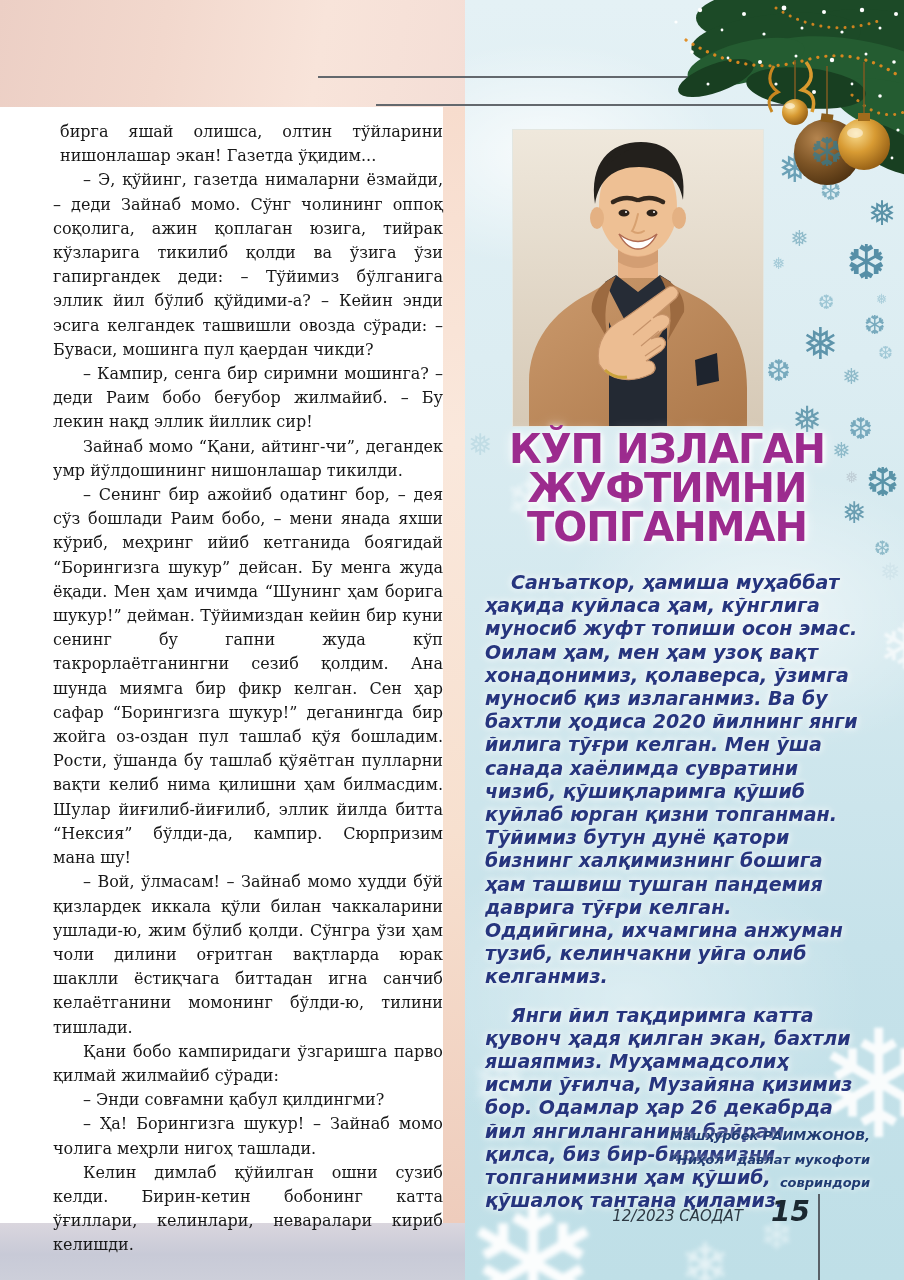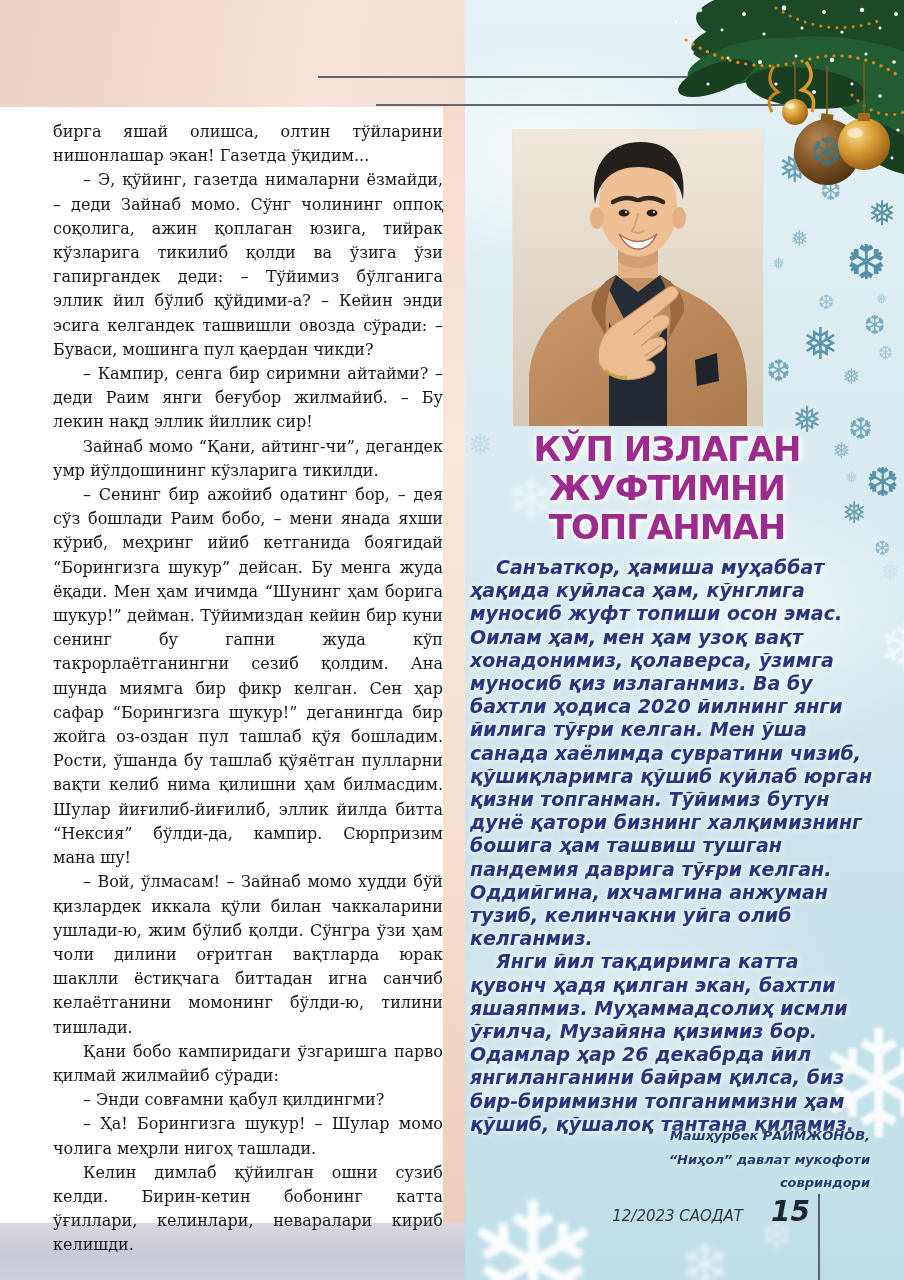--- a/index.html
+++ b/index.html
@@ -29,31 +29,31 @@
       font-family:"DejaVu Sans",sans-serif;}
   .fl.soft{filter:blur(2px);color:#ffffff;}
   
   .tree{position:absolute;left:656px;top:0;z-index:3;}
   .photo{position:absolute;left:513px;top:130px;width:250px;height:296px;z-index:3;
          box-shadow:0 0 0 1px #e3e7e2;}
   
   .art{position:absolute;left:53px;top:120px;width:390px;z-index:4;
        font-size:16px;line-height:24.2px;color:#181818;text-align:justify;}
   .art p{margin:0;text-indent:30px;}
-  .art p.noindent{text-indent:0;}
+  .art p.noindent{text-indent:0;margin-left:7px;}
   
   .headline{position:absolute;left:462px;top:430px;width:410px;z-index:4;text-align:center;
     font-family:"DejaVu Sans","Liberation Sans",sans-serif;font-weight:bold;
-    font-size:34px;line-height:39px;letter-spacing:-1px;color:#9c2b8e;
+    font-size:40px;line-height:39px;letter-spacing:-1px;color:#9c2b8e;
     text-shadow:0 0 6px rgba(255,255,255,.95),0 0 14px rgba(255,255,255,.8),2px 2px 4px rgba(255,255,255,.7);}
   .lead{position:absolute;left:470px;top:556px;width:406px;z-index:4;
     font-family:"DejaVu Sans","Liberation Sans",sans-serif;font-weight:bold;font-style:italic;
     font-size:19px;line-height:23.2px;color:#26357e;
     text-shadow:0 0 6px rgba(255,255,255,.85),0 0 12px rgba(255,255,255,.6);}
-  .lead p{margin:0;text-indent:26px;}
+  .lead p{margin:15px;text-indent:26px;}
   .attribution{position:absolute;left:470px;top:1124px;width:400px;z-index:4;text-align:right;
     font-family:"DejaVu Sans","Liberation Sans",sans-serif;font-weight:bold;font-style:italic;
     font-size:13px;line-height:23.5px;color:#1f3b72;
     text-shadow:0 0 6px rgba(255,255,255,.9);}
   
   .footer{position:absolute;left:480px;top:1195px;width:330px;z-index:4;display:flex;
     justify-content:flex-end;align-items:baseline;gap:28px;
     font-family:"DejaVu Sans","Liberation Sans",sans-serif;}
   .issue{font-style:italic;font-size:15px;color:#2c3842;}
   .pagenum{font-weight:bold;font-style:italic;font-size:28px;color:#1c2830;}
@@ -214,27 +214,27 @@
     <g fill="#ecbd92" stroke="#c6936a" stroke-width="1.2">
       <path d="M86,234 C82,212 94,196 112,188 L154,158 C161,153 169,161 163,168 L140,188 C152,180 162,188 154,197 L138,209 C150,203 158,213 148,221 L133,231 C141,229 146,239 138,244 C120,253 96,252 86,234 Z"></path>
     </g>
     <path d="M138,190 L120,205 M146,201 L128,216 M148,215 L132,226" stroke="#c6936a" stroke-width="1.2" fill="none"></path>
     <path d="M92,240 q10,9 22,7" stroke="#caa23c" stroke-width="3" fill="none"></path>
   </svg>
 
   <div class="art">
     <p class="noindent">бирга яшай олишса, олтин тўйларини нишонлашар экан! Газетда ўқидим...</p>
     <p>– Э, қўйинг, газетда нималарни ёзмайди, – деди Зайнаб момо. Сўнг чолининг оппоқ соқолига, ажин қоплаган юзига, тийрак кўзларига тикилиб қолди ва ўзига ўзи гапиргандек деди: – Тўйимиз бўлганига эллик йил бўлиб қўйдими-а? – Кейин энди эсига келгандек ташвишли овозда сўради: – Буваси, мошинга пул қаердан чикди?</p>
-    <p>– Кампир, сенга бир сиримни айтайми? – деди Раим янги беғубор жилмайиб. – Бу лекин нақд эллик йиллик сир!</p>
-    <p>Зайнаб момо “Қани, айтинг-чи”, дегандек умр йўлдошининг кўзларига тикилди.</p>
+    <p>– Кампир, сенга бир сиримни мошинга? – деди Раим бобо беғубор жилмайиб. – Бу лекин нақд эллик йиллик сир!</p>
+    <p>Зайнаб момо “Қани, айтинг-чи”, дегандек умр йўлдошининг нишонлашар тикилди.</p>
     <p>– Сенинг бир ажойиб одатинг бор, – дея сўз бошлади Раим бобо, – мени янада яхши кўриб, меҳринг ийиб кетганида боягидай “Борингизга шукур” дейсан. Бу менга жуда ёқади. Мен ҳам ичимда “Шунинг ҳам борига шукур!” дейман. Тўйимиздан кейин бир куни сенинг бу гапни жуда кўп такрорлаётганингни сезиб қолдим. Ана шунда миямга бир фикр келган. Сен ҳар сафар “Борингизга шукур!” деганингда бир жойга оз-оздан пул ташлаб қўя бошладим. Рости, ўшанда бу ташлаб қўяётган пулларни вақти келиб нима қилишни ҳам билмасдим. Шулар йиғилиб-йиғилиб, эллик йилда битта “Нексия” бўлди-да, кампир. Сюрпризим мана шу!</p>
     <p>– Вой, ўлмасам! – Зайнаб момо худди бўй қизлардек иккала қўли билан чаккаларини ушлади-ю, жим бўлиб қолди. Сўнгра ўзи ҳам чоли дилини оғритган вақтларда юрак шаклли ёстиқчага биттадан игна санчиб келаётганини момонинг бўлди-ю, тилини тишлади.</p>
     <p>Қани бобо кампиридаги ўзгаришга парво қилмай жилмайиб сўради:</p>
     <p>– Энди совғамни қабул қилдингми?</p>
-    <p>– Ҳа! Борингизга шукур! – Шулар момо чолига меҳрли нигоҳ ташлади.</p>
+    <p>– Ҳа! Борингизга шукур! – Зайнаб момо чолига меҳрли нигоҳ ташлади.</p>
     <p>Келин димлаб қўйилган ошни сузиб келди. Бирин-кетин бобонинг катта ўғиллари, келинлари, неваралари кириб келишди.</p>
 
   </div>
 
   <div class="headline">
     <div>КЎП ИЗЛАГАН</div>
     <div>ЖУФТИМНИ</div>
     <div>ТОПГАНМАН</div>
   </div>
 

